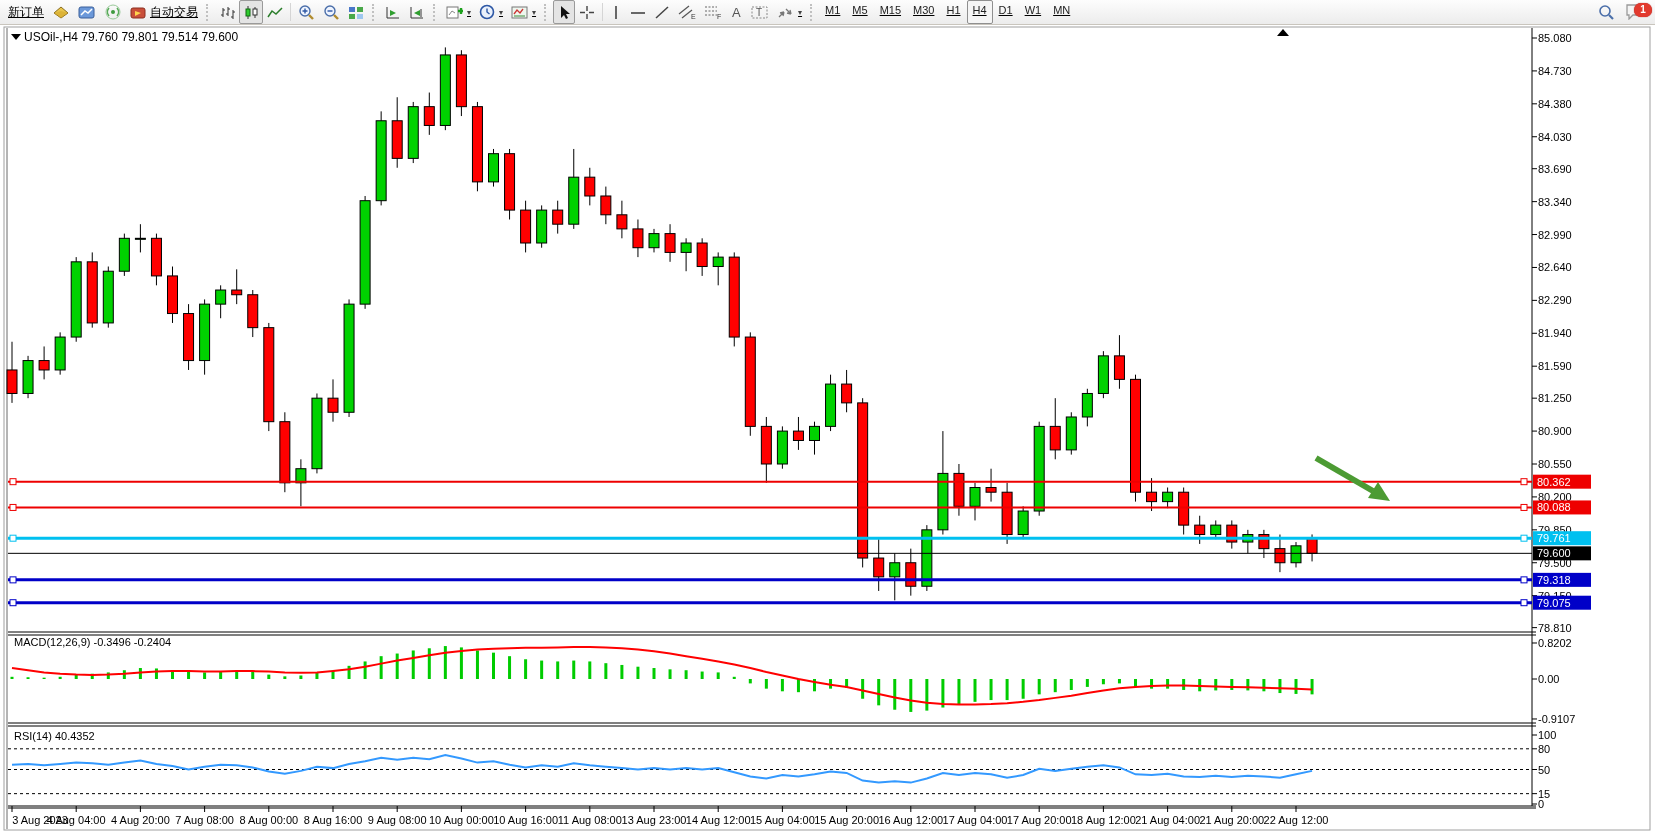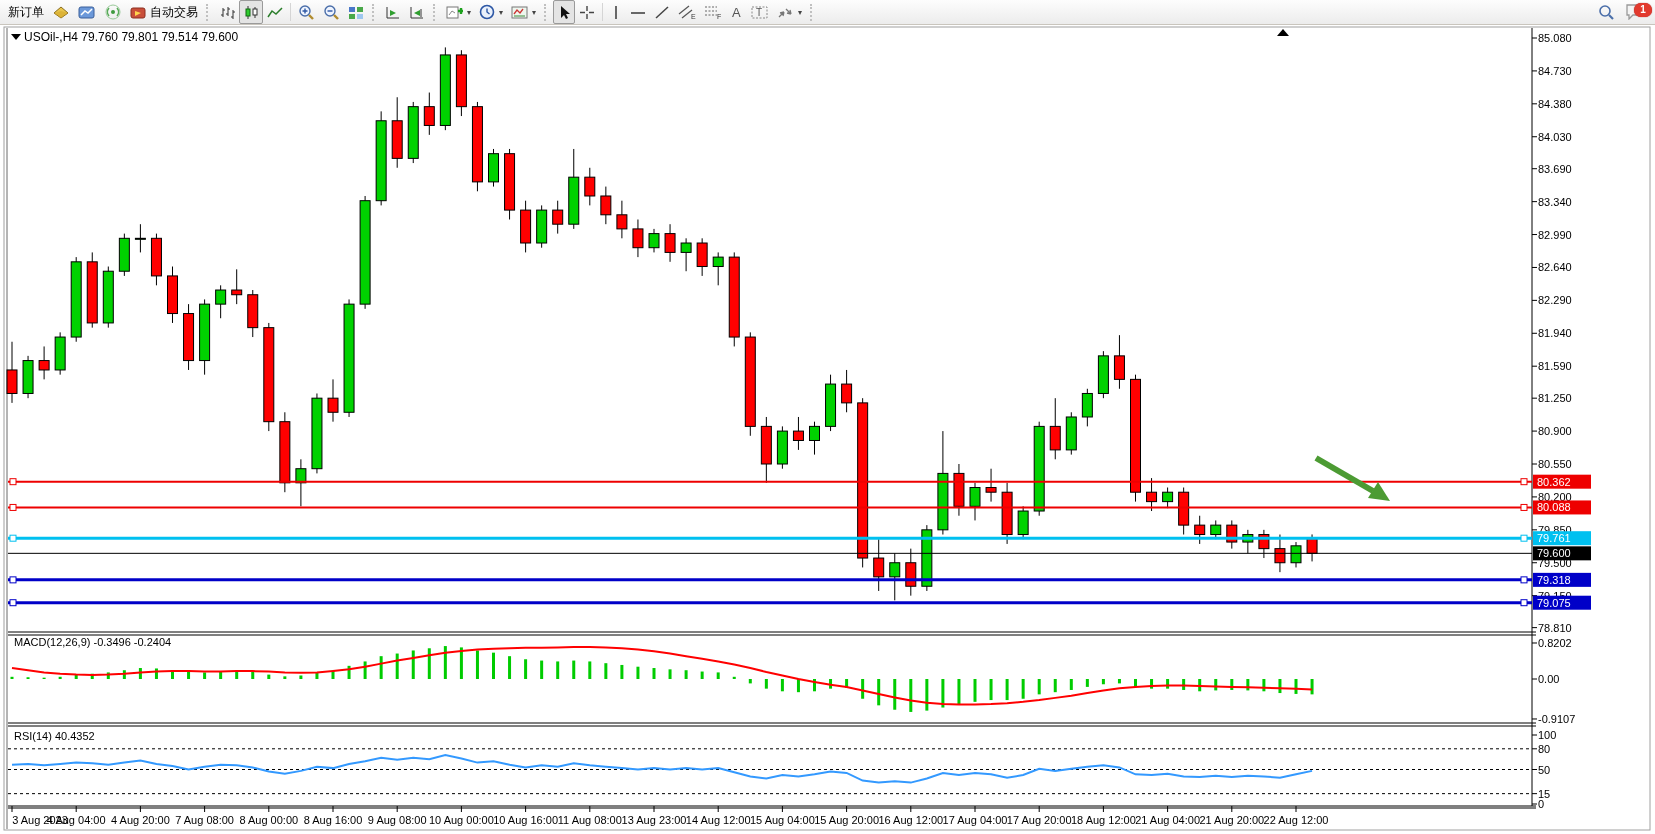--- a/index.html
+++ b/index.html
@@ -1,21 +1,21 @@
 <!DOCTYPE html>
 <html><head>
 <meta charset="utf-8">
 <style>
   html,body{margin:0;padding:0;}
   body{width:1655px;height:834px;position:relative;overflow:hidden;background:#fff;
        font-family:"Liberation Sans",sans-serif;font-size:11px;color:#000;}
   
   .toolbar{position:absolute;top:0;left:0;width:1655px;height:25px;
            background:linear-gradient(#fdfdfd,#ececec);border-bottom:1px solid #c9c5bd;
-           display:flex;align-items:center;padding:0 4px;box-sizing:border-box;}
+           display:flex;align-items:center;padding:0 4px;box-sizing:border-box;text-decoration:underline;}
   .tb-btn{display:flex;align-items:center;gap:3px;padding:1px 3px;height:20px;
           border:1px solid transparent;border-radius:2px;cursor:default;flex:none;}
   .tb-btn.pressed{border:1px solid #9a9a9a;background:#e4e4e4;}
   .tb-label{font-size:12px;white-space:nowrap;}
   .handle{width:3px;height:17px;border-left:2px dotted #c0c0c0;margin:0 4px;flex:none;}
   .vsep{width:1px;height:18px;background:#d5d5d5;margin:0 3px;flex:none;}
   .caret{font-size:8px;color:#444;margin-left:1px;}
   .tf-btn{font-size:11px;color:#222;padding:2px 5px;height:18px;line-height:14px;
           border:1px solid transparent;border-radius:2px;flex:none;}
   .tf-btn.active{border:1px solid #8f8f8f;background:#f5f5f5;}
@@ -203,20 +203,31 @@
   <div class="tb-btn">
     <svg width="17" height="15">
         <path d="M2 12l5-5 M7 7l-1 4 M7 7l-4 1" stroke="#777" stroke-width="1.3" fill="none"></path>
         <path d="M9 4l5 5 M14 9l-4-1 M14 9l-1-4" stroke="#777" stroke-width="1.3" fill="none"></path>
       </svg>
     <span class="caret">▾</span>
   </div>
 
   <div class="handle"></div>
 
+  <div id="tf-group" style="display:flex;align-items:center;">
+      <div class="tf-btn">M1</div>
+      <div class="tf-btn">M5</div>
+      <div class="tf-btn">M15</div>
+      <div class="tf-btn">M30</div>
+      <div class="tf-btn">H1</div>
+      <div class="tf-btn active">H4</div>
+      <div class="tf-btn">D1</div>
+      <div class="tf-btn">W1</div>
+      <div class="tf-btn">MN</div>
+    </div>
 
   <div class="right-zone">
     <div class="tb-btn">
       <svg width="17" height="17">
           <circle cx="7" cy="7" r="5" fill="none" stroke="#4a6ea9" stroke-width="1.6"></circle>
           <line x1="11" y1="11" x2="15" y2="15" stroke="#4a6ea9" stroke-width="2.2"></line>
         </svg>
     </div>
     <div class="chat-wrap">
       <svg width="20" height="18">

